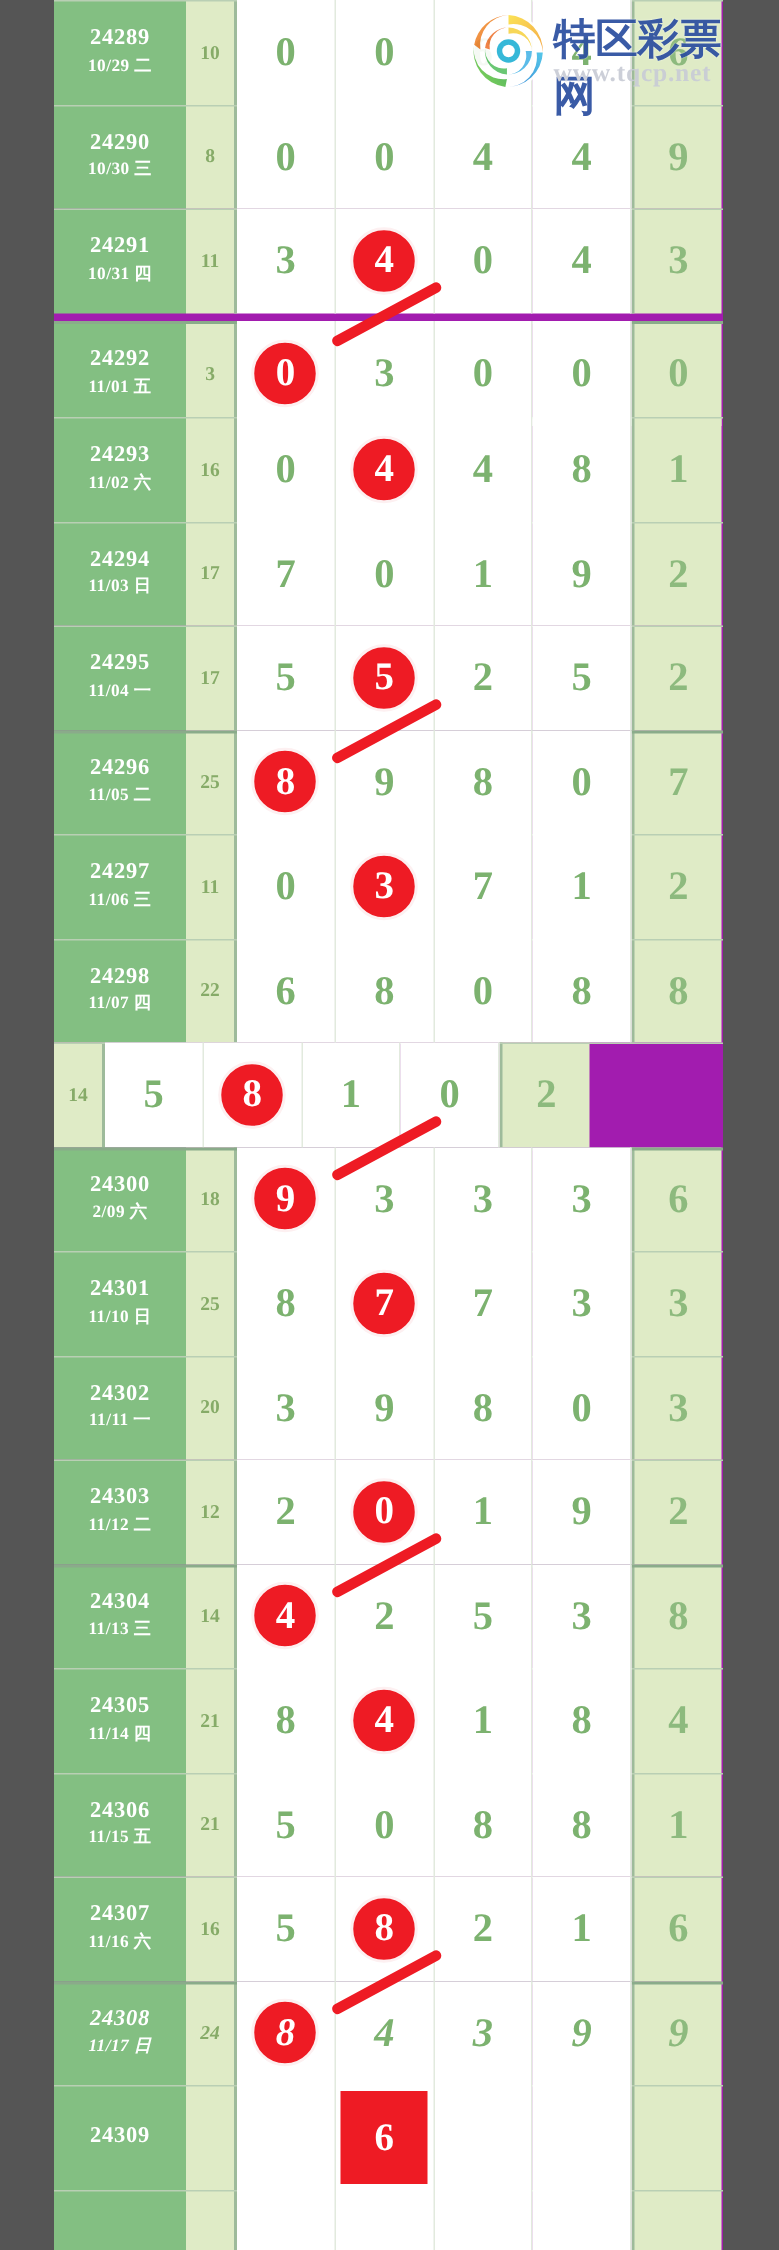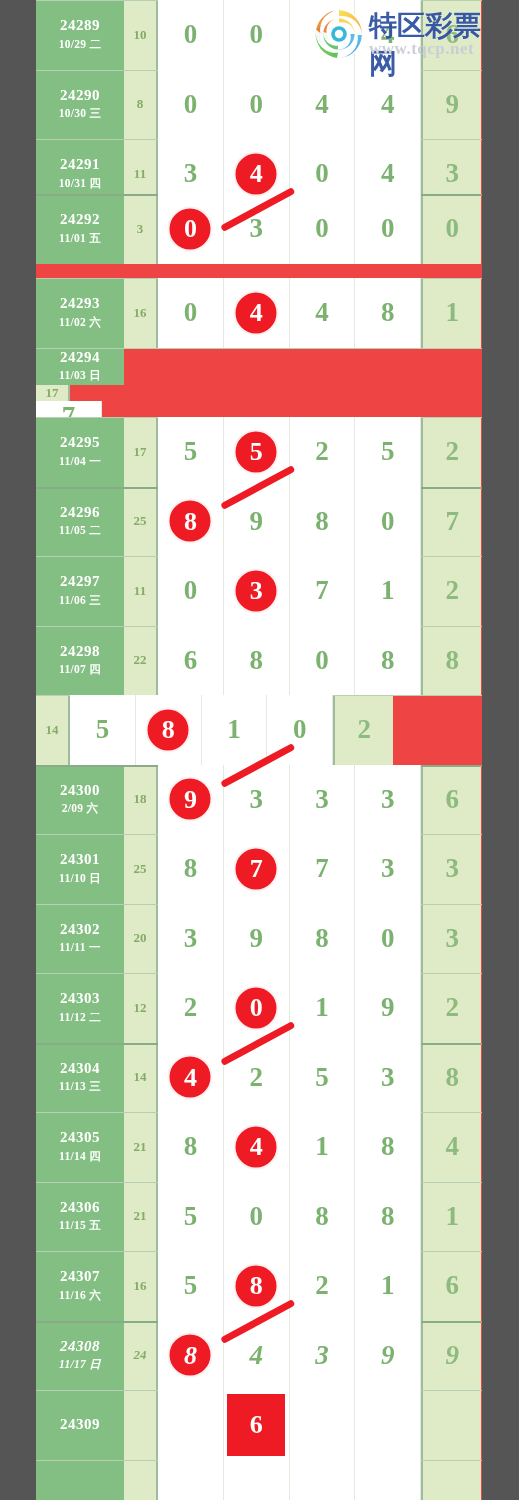--- a/index.html
+++ b/index.html
@@ -5,21 +5,21 @@
   html,body{margin:0;padding:0;}
   body{
     width:519px;height:1500px;
     background:#555555;
     font-family:"Liberation Serif", serif;
     overflow:hidden;
     position:relative;
   }
   #table-wrap{
     position:absolute;left:36px;top:0;width:446px;height:1500px;
-    background:#ef4444;
+    background:#a21caf;
     overflow:hidden;
   }
   .row{
     position:absolute;left:0;width:446px;height:69.5px;
     display:flex;
   }
   .row .sep{position:absolute;left:0;top:0;width:446px;height:1px;background:#b9cfb4;}
   .row.major .sep{height:2px;background:#8aab8a;}
 
   .c-issue{
@@ -162,21 +162,21 @@
         <div class="c-d">
           <span>0</span>
         </div>
         <div class="c-d">
           <span>4</span>
         </div>
         <div class="c-last">
           <span>3</span>
         </div>
       </div>
-      <div class="row major" style="top: 194px;">
+      <div class="row major" style="top: 214px;">
         <div class="sep"></div>
         <div class="c-issue">
           <div class="num">24292</div>
           <div class="date">11/01 五</div>
         </div>
         <div class="c-sum">3</div>
         <div class="c-d">
           <div class="marker">0</div>
         </div>
         <div class="c-d">
@@ -208,21 +208,21 @@
         <div class="c-d">
           <span>4</span>
         </div>
         <div class="c-d">
           <span>8</span>
         </div>
         <div class="c-last">
           <span>1</span>
         </div>
       </div>
-      <div class="row" style="top: 347.5px; flex-direction: column;">
+      <div class="row" style="top: 347.5px;">
         <div class="sep"></div>
         <div class="c-issue">
           <div class="num">24294</div>
           <div class="date">11/03 日</div>
         </div>
         <div class="c-sum">17</div>
         <div class="c-d">
           <span>7</span>
         </div>
         <div class="c-d">

